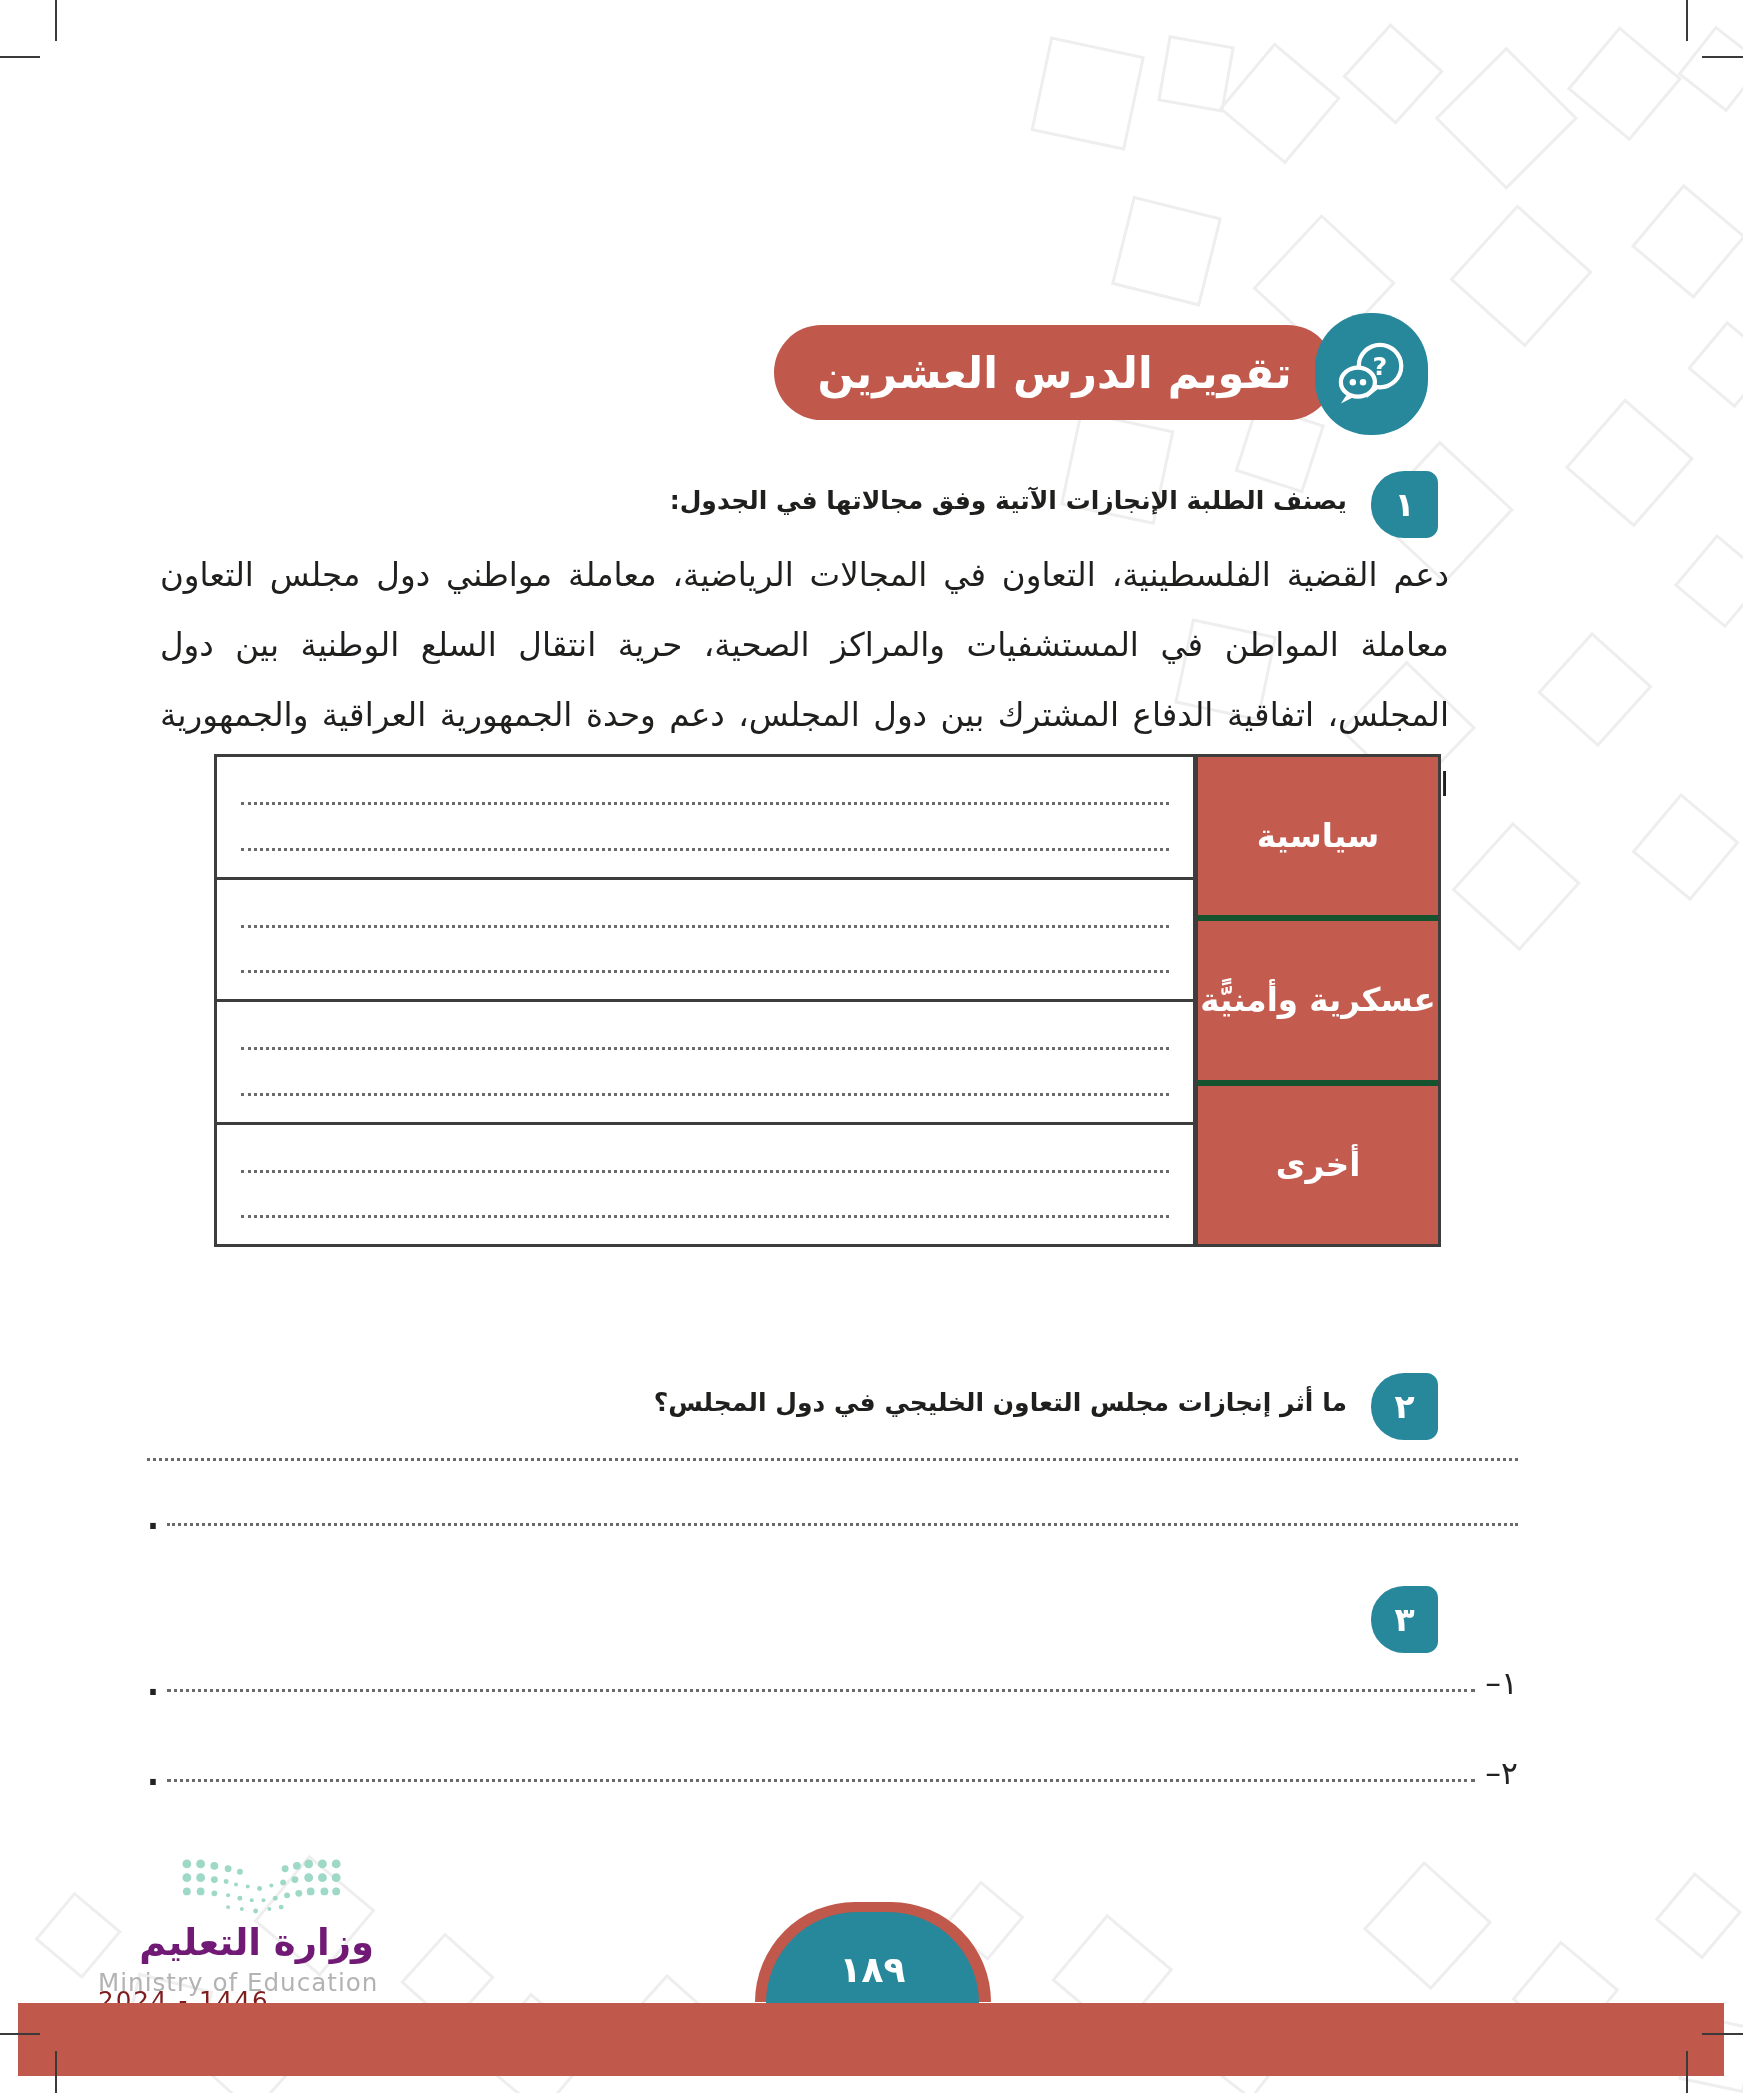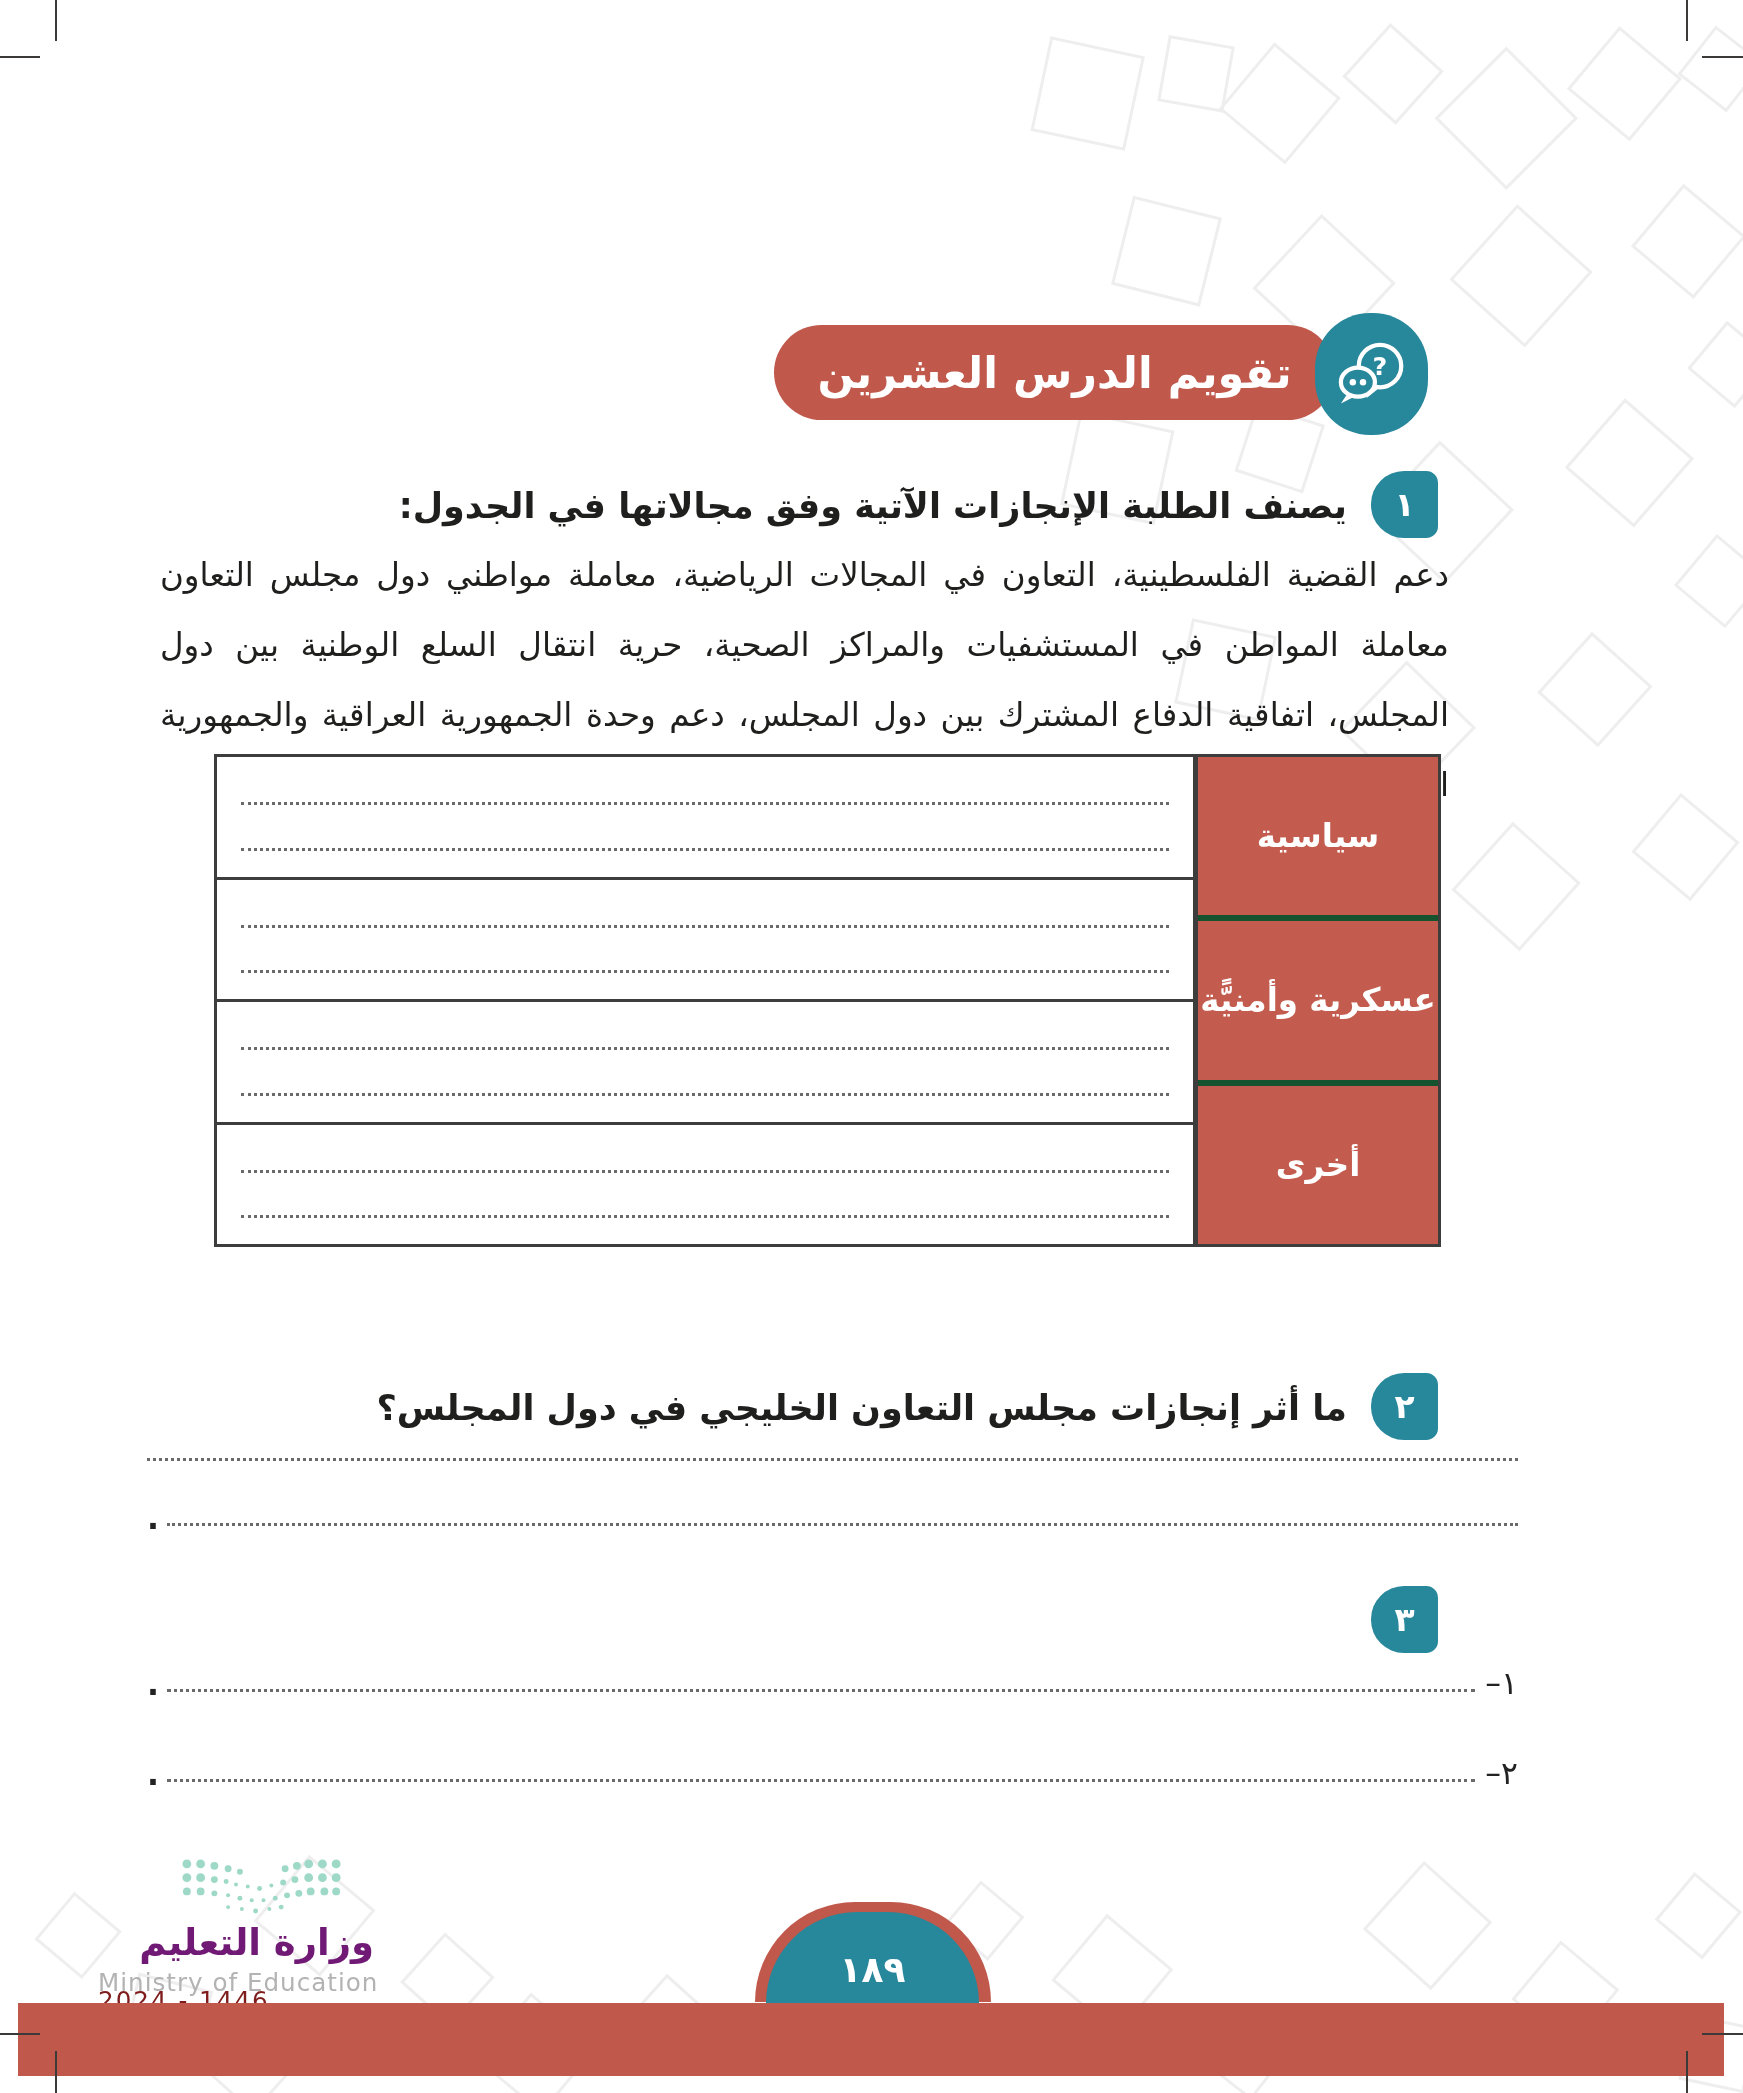--- a/index.html
+++ b/index.html
@@ -23,21 +23,21 @@
     background:#27879b;border-radius:55px;display:flex;align-items:center;justify-content:center;
   }
   
   .qbadge{
     position:absolute;right:305px;width:67px;height:67px;z-index:2;
     background:#27879b;border-radius:33px 11.8px 11.8px 33px;
     display:flex;align-items:center;justify-content:center;
     color:#fff;font-size:33px;font-weight:bold;
   }
   .qtext{
-    position:absolute;right:396px;z-index:2;font-size:35px;font-weight:bold;
+    position:absolute;right:396px;z-index:2;font-size:25px;font-weight:bold;
     white-space:nowrap;color:#1f1f1e;
   }
   
   .intro{
     position:absolute;top:540px;right:294px;left:161px;z-index:2;
     font-size:32.5px;line-height:70px;font-weight:500;text-align:justify;color:#1f1f1e;
   }
   
   .tbl-labels{
     position:absolute;top:754px;right:302px;width:246px;height:493px;z-index:2;

